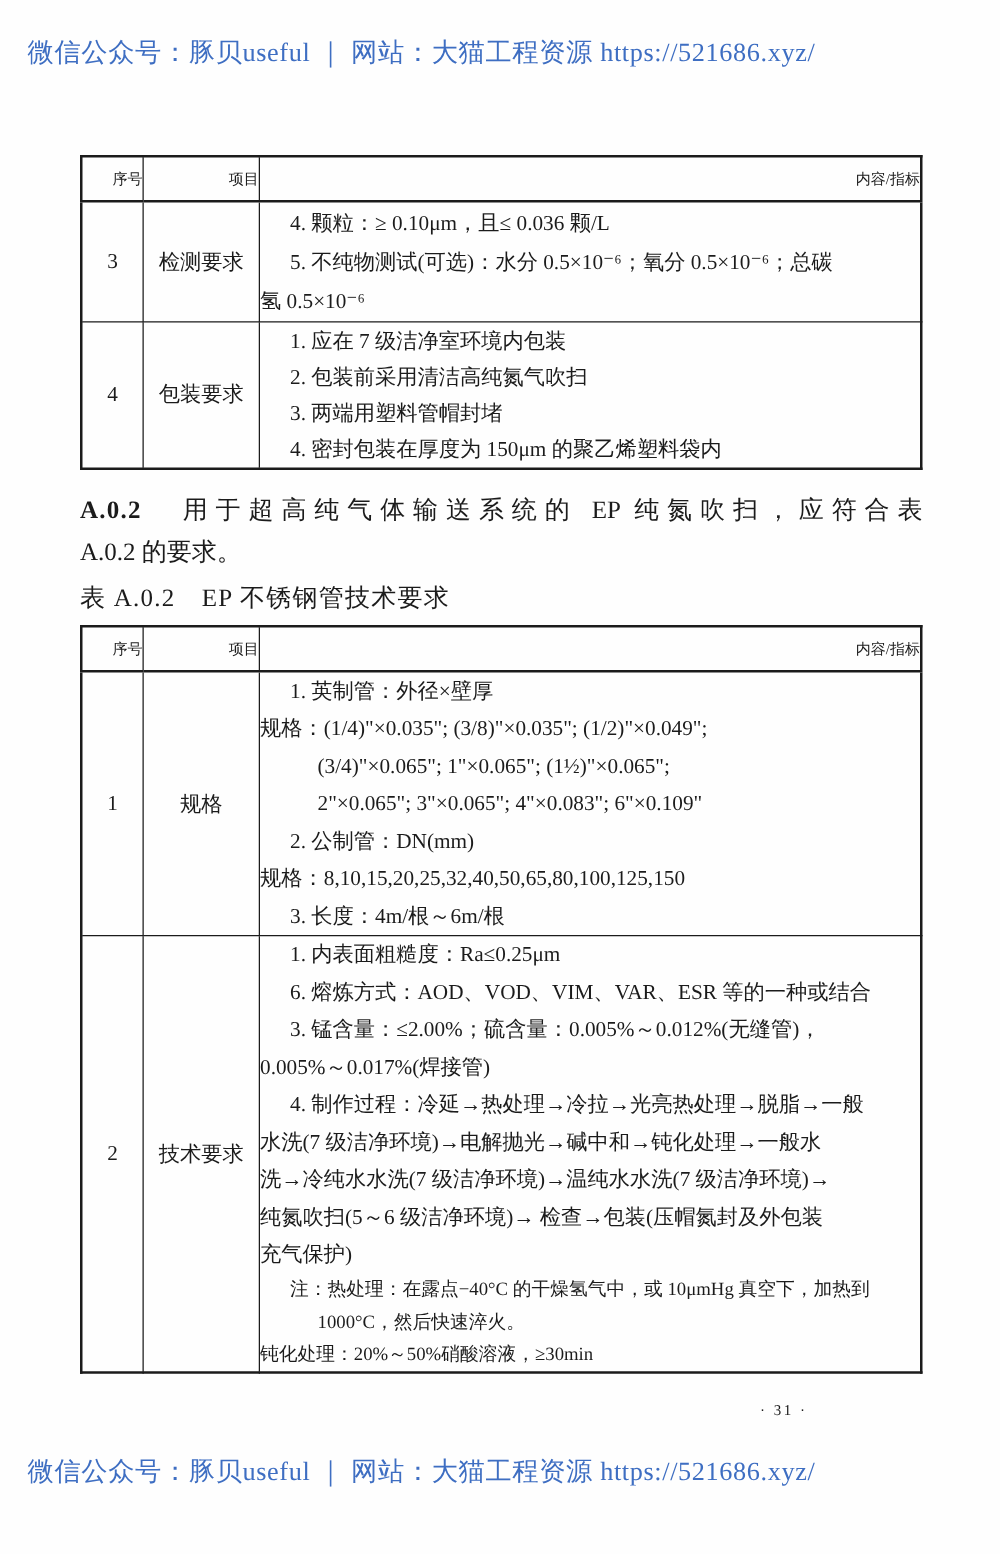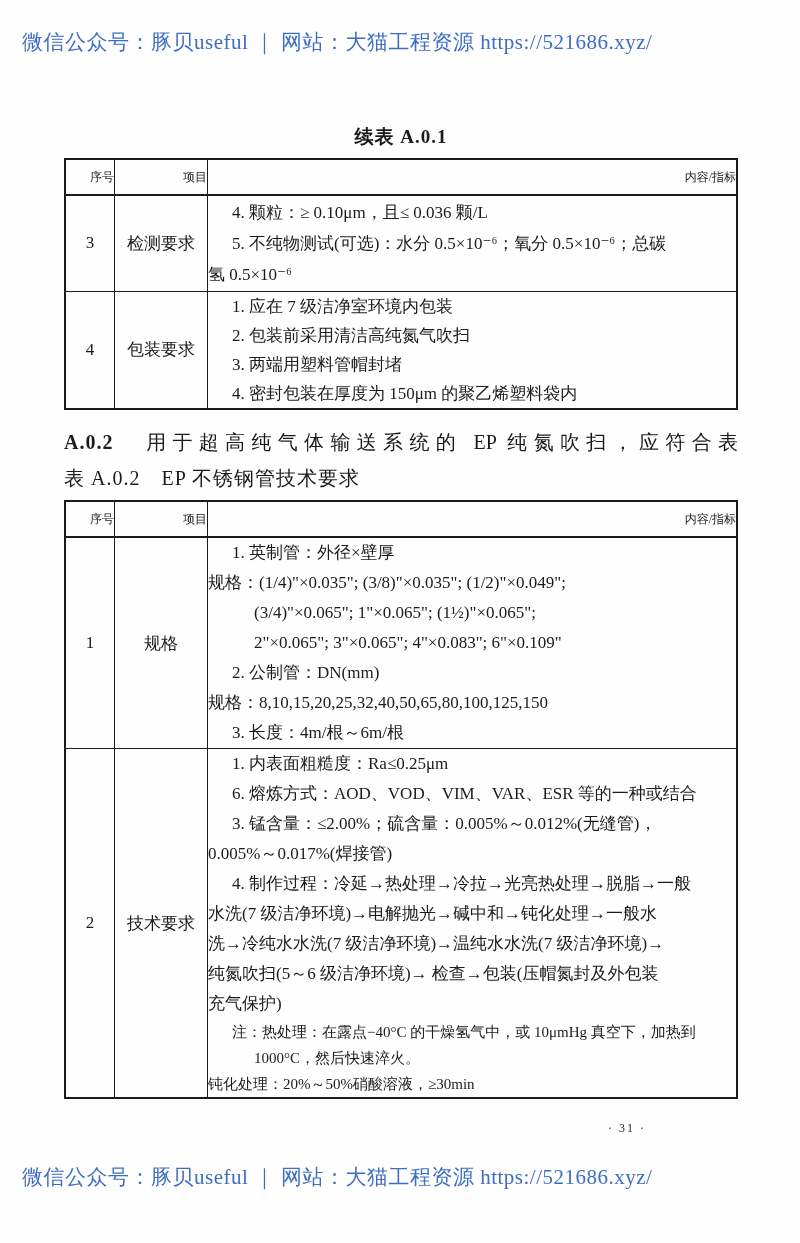--- a/index.html
+++ b/index.html
@@ -60,21 +60,20 @@
     font-size: 12px; letter-spacing: 2px;
   }
 </style>
 </head>
 <body>
 
 <div class="watermark wm-top" style="color: rgb(62, 110, 194);">微信公众号：豚贝useful ｜ 网站：大猫工程资源 https://521686.xyz/</div>
 
 <div class="content">
 
-  <div class="tbl-title">续表 A.0.1</div>
 
   <table class="spec">
     <tbody>
         <tr class="head">
       <td class="hcell col-no">序号</td>
       <td class="hcell col-item">项目</td>
       <td class="hcell">内容/指标</td>
     </tr>
     <tr style="height:96px" class="lh31">
       <td class="ncell">3</td>
@@ -93,20 +92,21 @@
         <div class="line ind1">2. 包装前采用清洁高纯氮气吹扫</div>
         <div class="line ind1">3. 两端用塑料管帽封堵</div>
         <div class="line ind1">4. 密封包装在厚度为 150μm 的聚乙烯塑料袋内</div>
       </td>
     </tr>
   </tbody>
     </table>
 
   <div class="clause">
     <div class="l1"><span class="label">A.0.2</span><span>　</span><span>用于超高纯气体输送系统的 EP 纯氮吹扫，应符合表</span></div>
+    <div class="l2">A.0.2 的要求。</div>
   </div>
 
   <div class="tbl-title2">表 A.0.2　EP 不锈钢管技术要求</div>
 
   <table class="spec">
     <tbody>
         <tr class="head">
       <td class="hcell col-no">序号</td>
       <td class="hcell col-item">项目</td>
       <td class="hcell">内容/指标</td>

